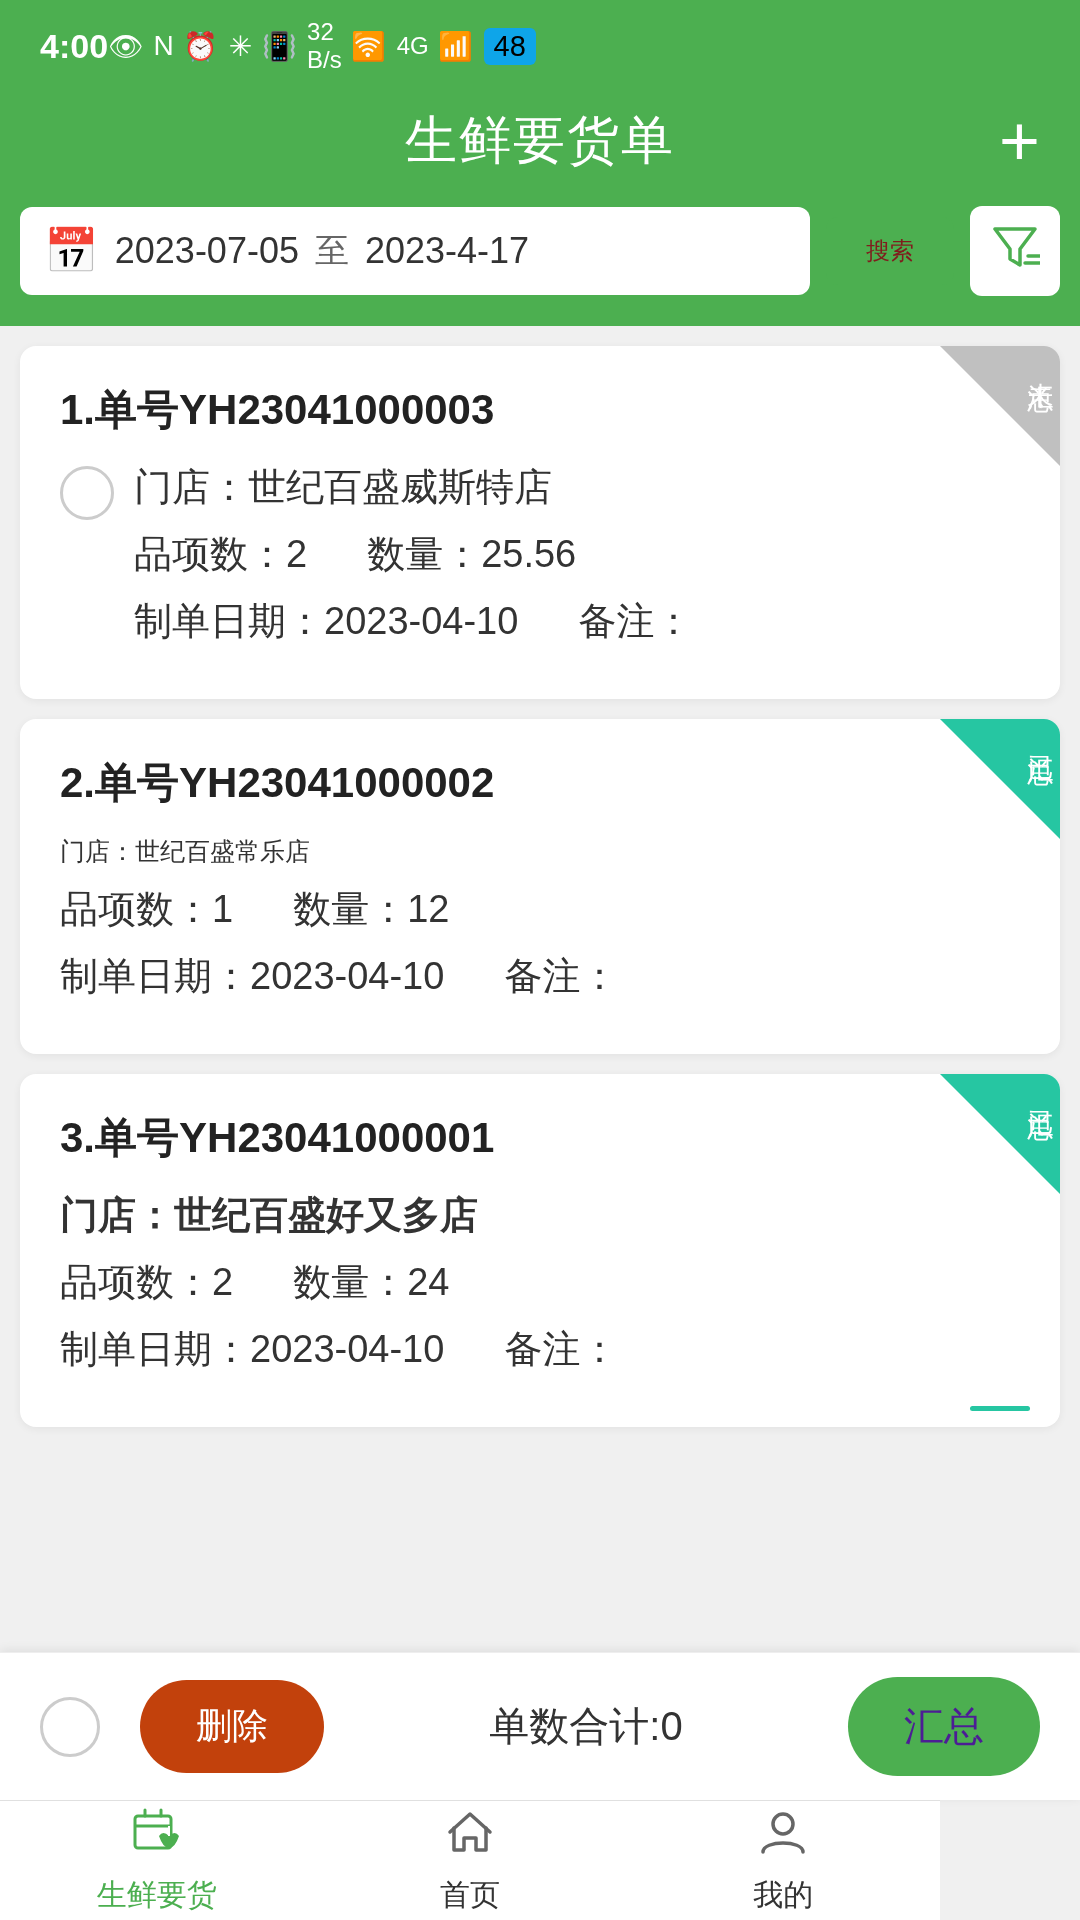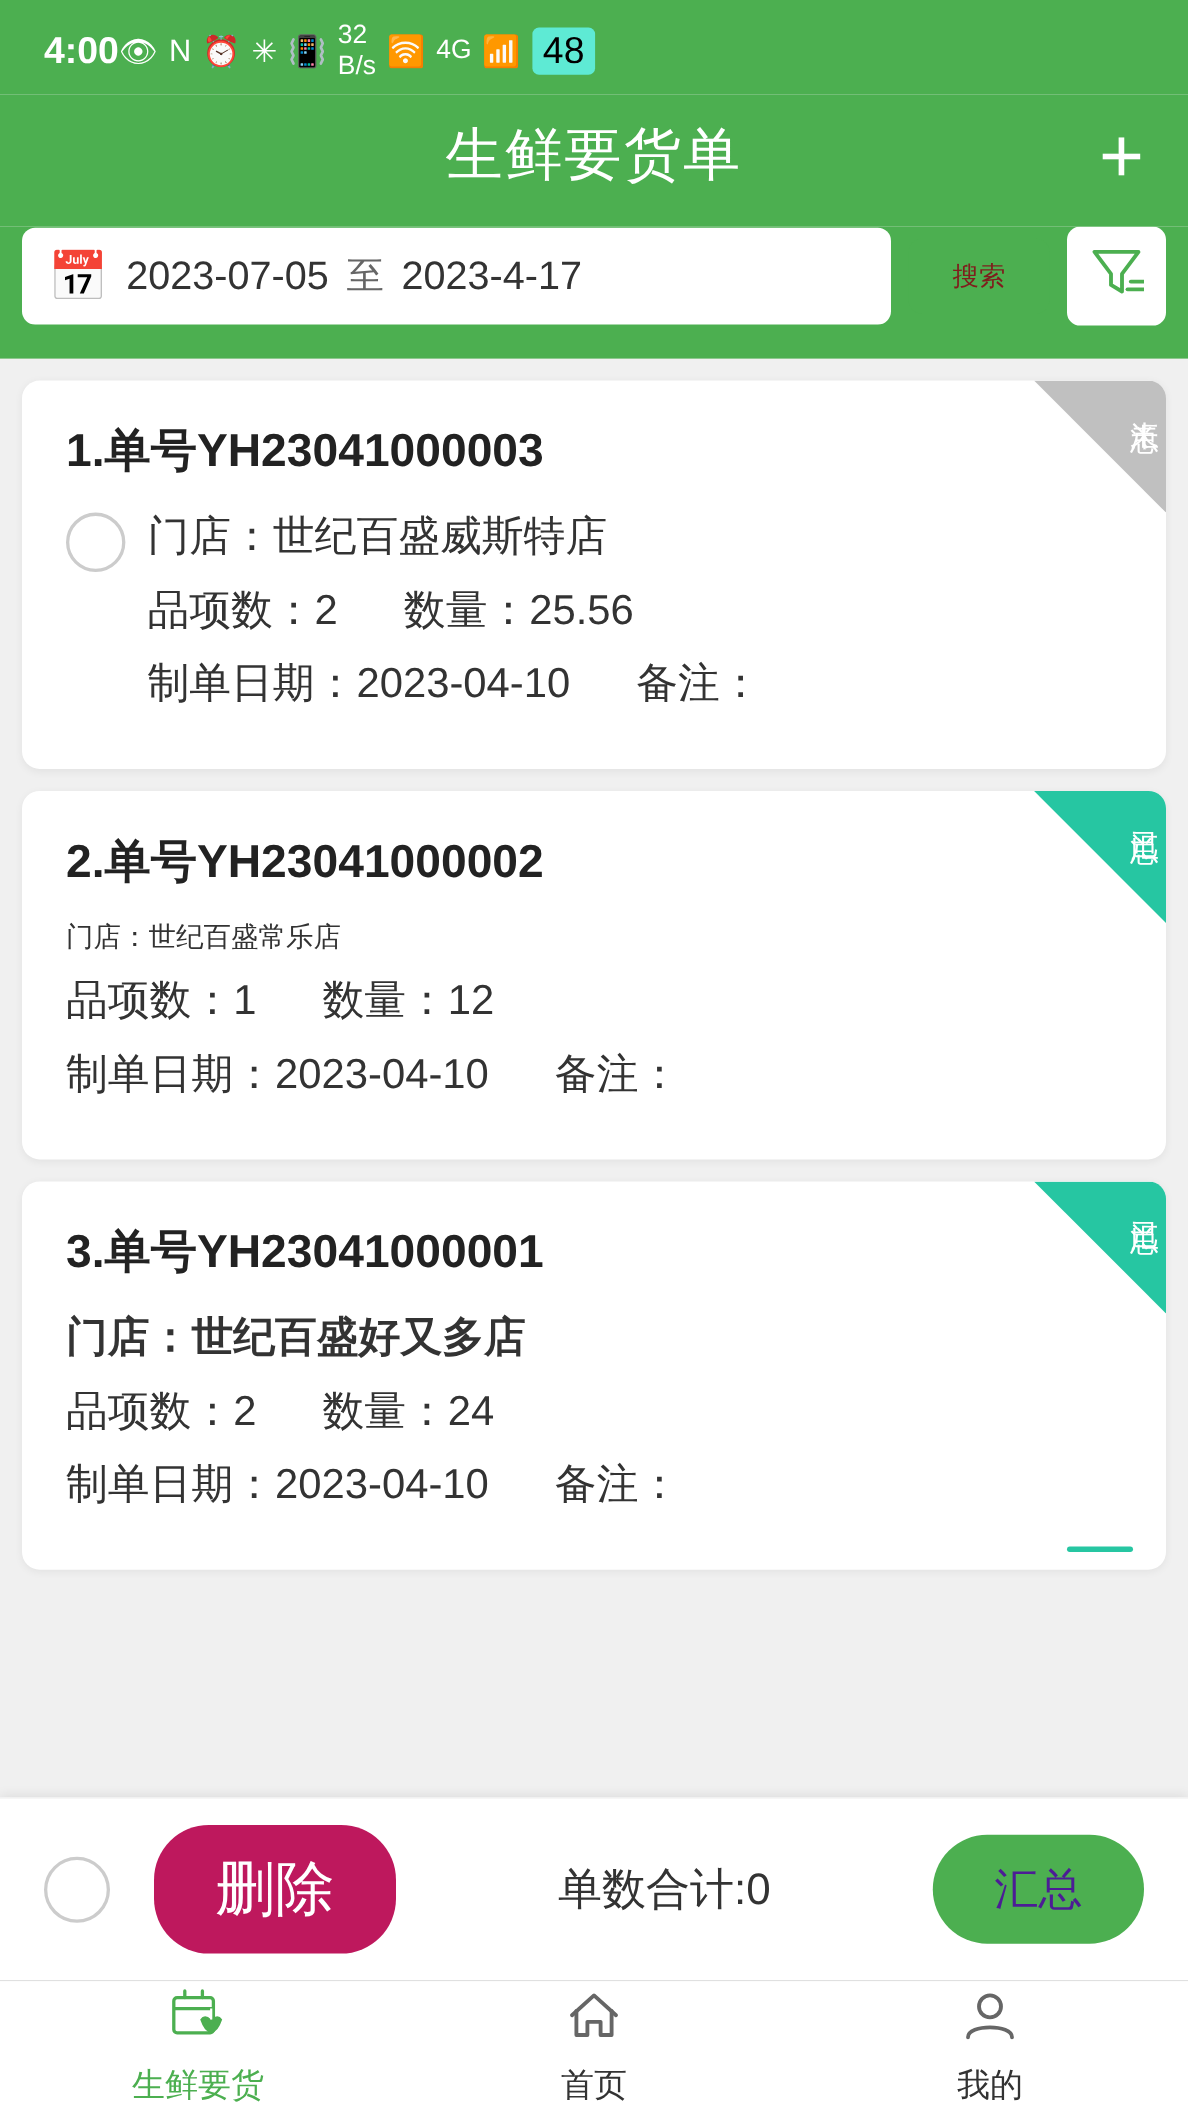--- a/index.html
+++ b/index.html
@@ -205,26 +205,26 @@
     }
     .bottom-radio {
       width: 60px;
       height: 60px;
       border-radius: 50%;
       border: 3px solid #ccc;
       background: white;
       flex-shrink: 0;
     }
     .delete-btn {
-      background: #be185d;
+      background: #c2410c;
       color: white;
       border: none;
       border-radius: 50px;
       padding: 22px 56px;
-      font-size: 54px;
+      font-size: 36px;
       cursor: pointer;
     }
     .total-text {
       flex: 1;
       text-align: center;
       font-size: 40px;
       color: #333;
     }
     .summary-btn {
       background: #4CAF50;
@@ -234,21 +234,21 @@
       padding: 22px 56px;
       font-size: 40px;
       cursor: pointer;
     }
 
     
     .bottom-nav {
       position: fixed;
       bottom: 0;
       left: 0;
-      width: 1080px;
+      width: 940px;
       background: white;
       display: flex;
       border-top: 1px solid #e0e0e0;
       height: 120px;
     }
     .nav-item {
       flex: 1;
       display: flex;
       flex-direction: column;
       align-items: center;
@@ -269,21 +269,21 @@
   <div class="status-icons">
     <span>👁</span>
     <span>N</span>
     <span>⏰</span>
     <span>✳</span>
     <span>📳</span>
     <span style="font-size:24px;">32<br>B/s</span>
     <span>🛜</span>
     <span style="font-size:24px;">4G</span>
     <span>📶</span>
-    <span style="background:#5eead4; color:#000; font-size:34px; padding:2px 10px; border-radius:6px;">48</span>
+    <span style="background:#0ea5e9; color:#000; font-size:29px; padding:2px 10px; border-radius:6px;">48</span>
   </div>
 </div>
 
 <div class="header">
   <span class="header-title">生鲜要货单</span>
   <span class="header-add">+</span>
 </div>
 
 <div class="search-bar">
   <div class="date-input-wrapper">

